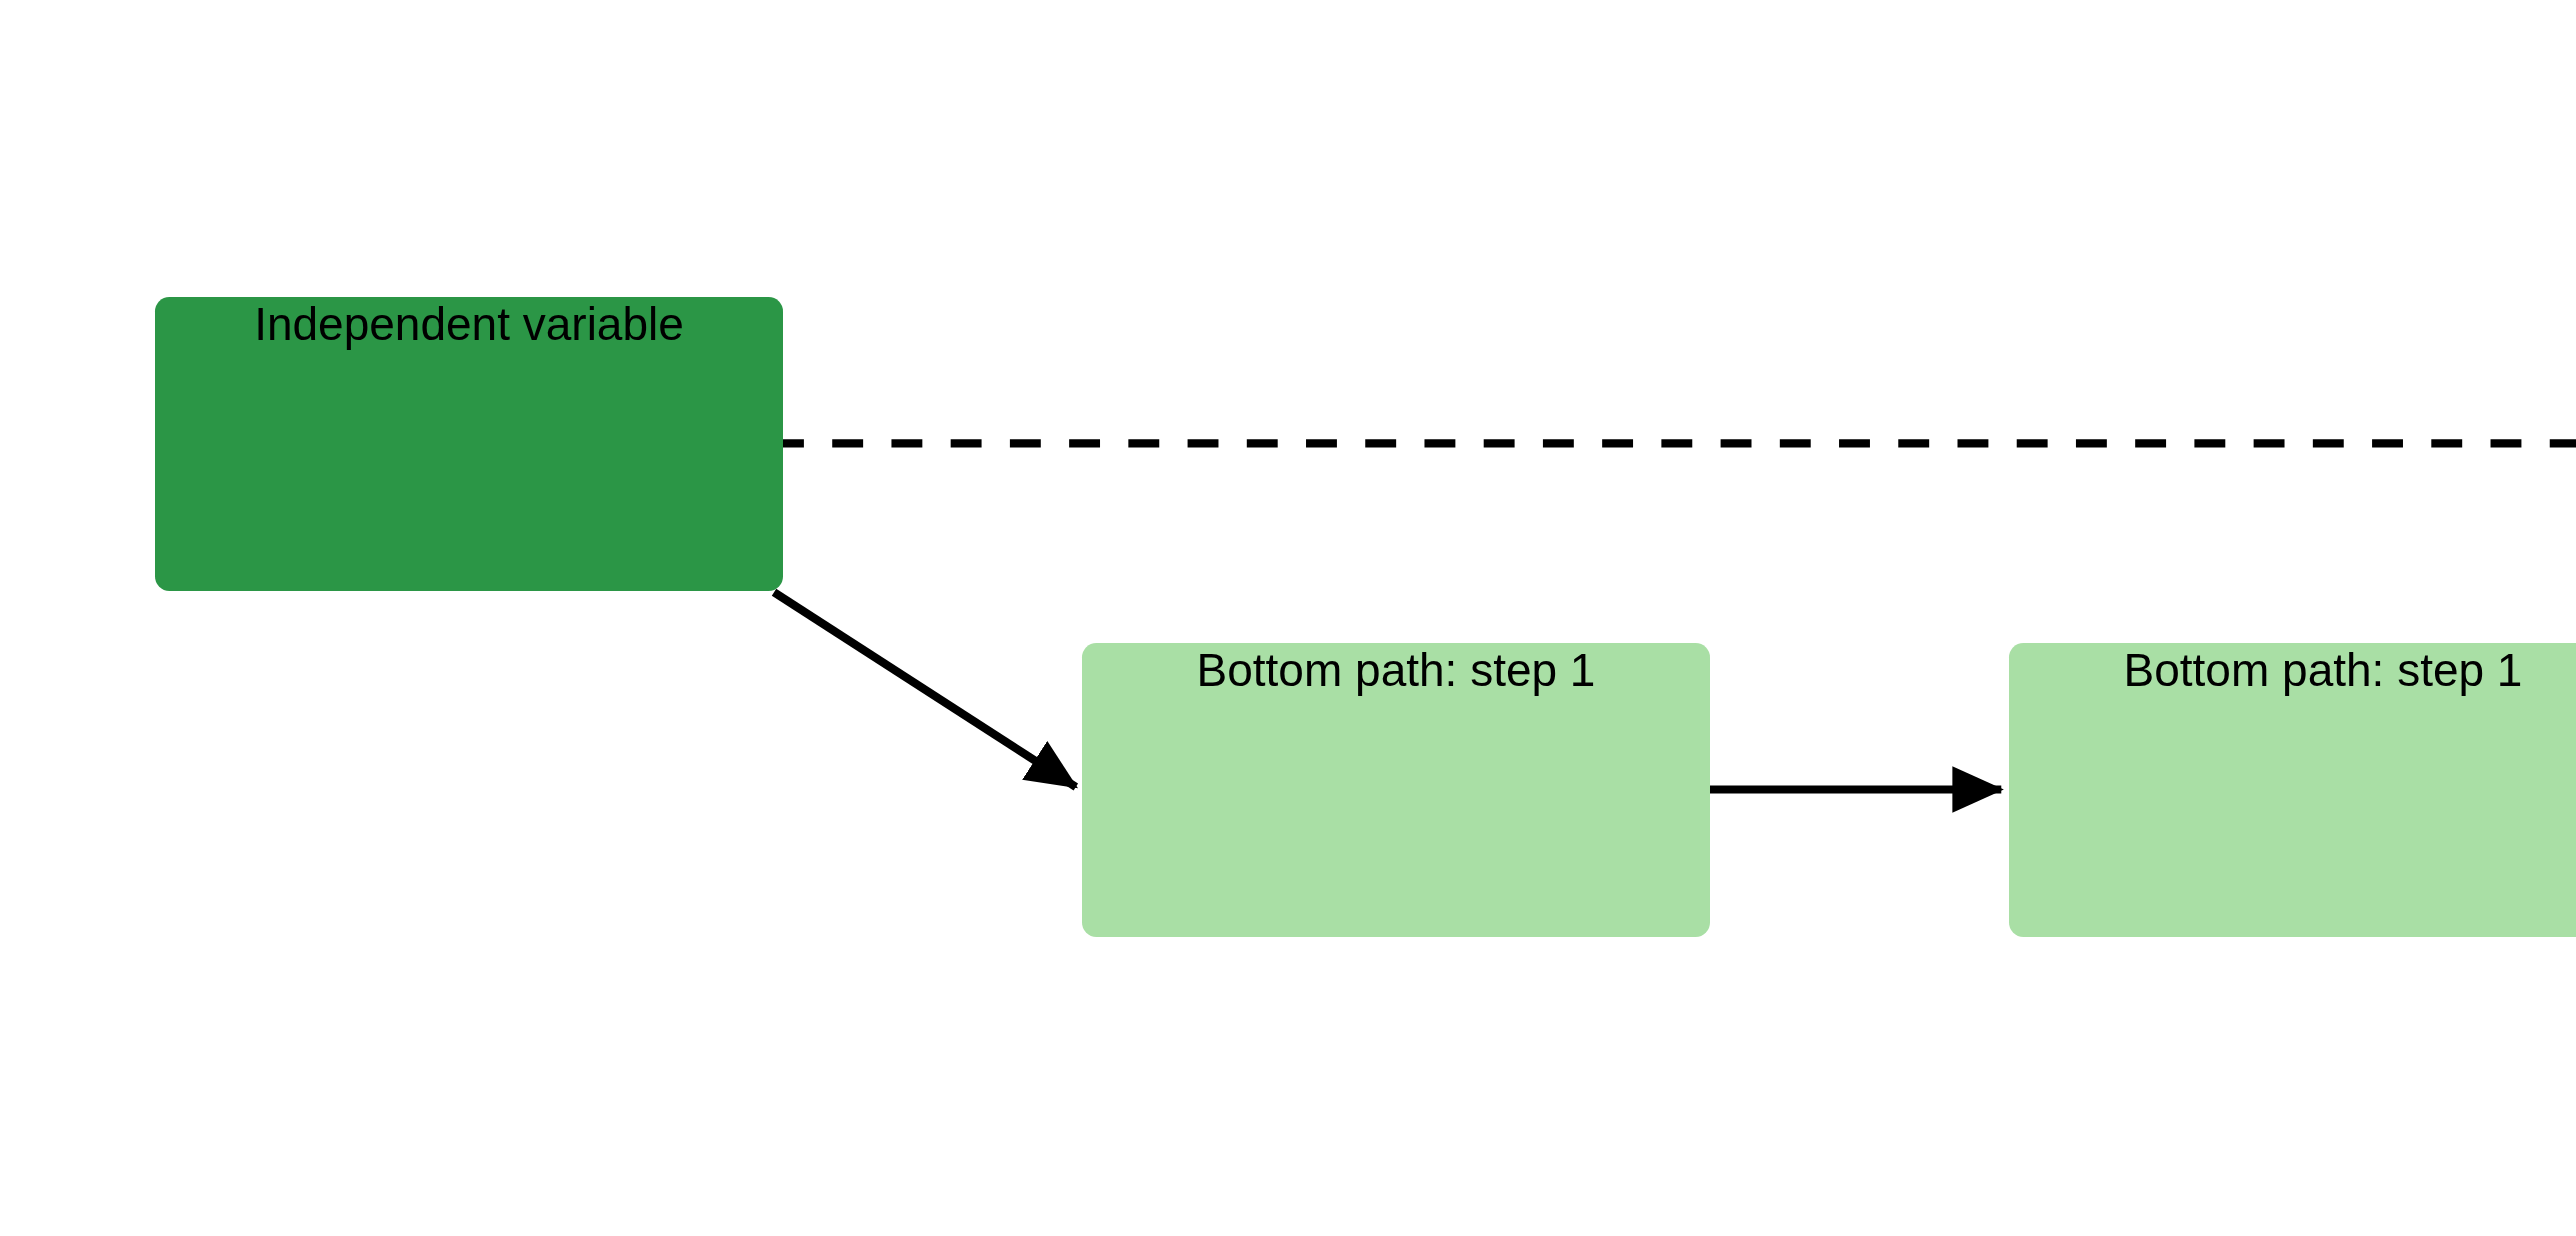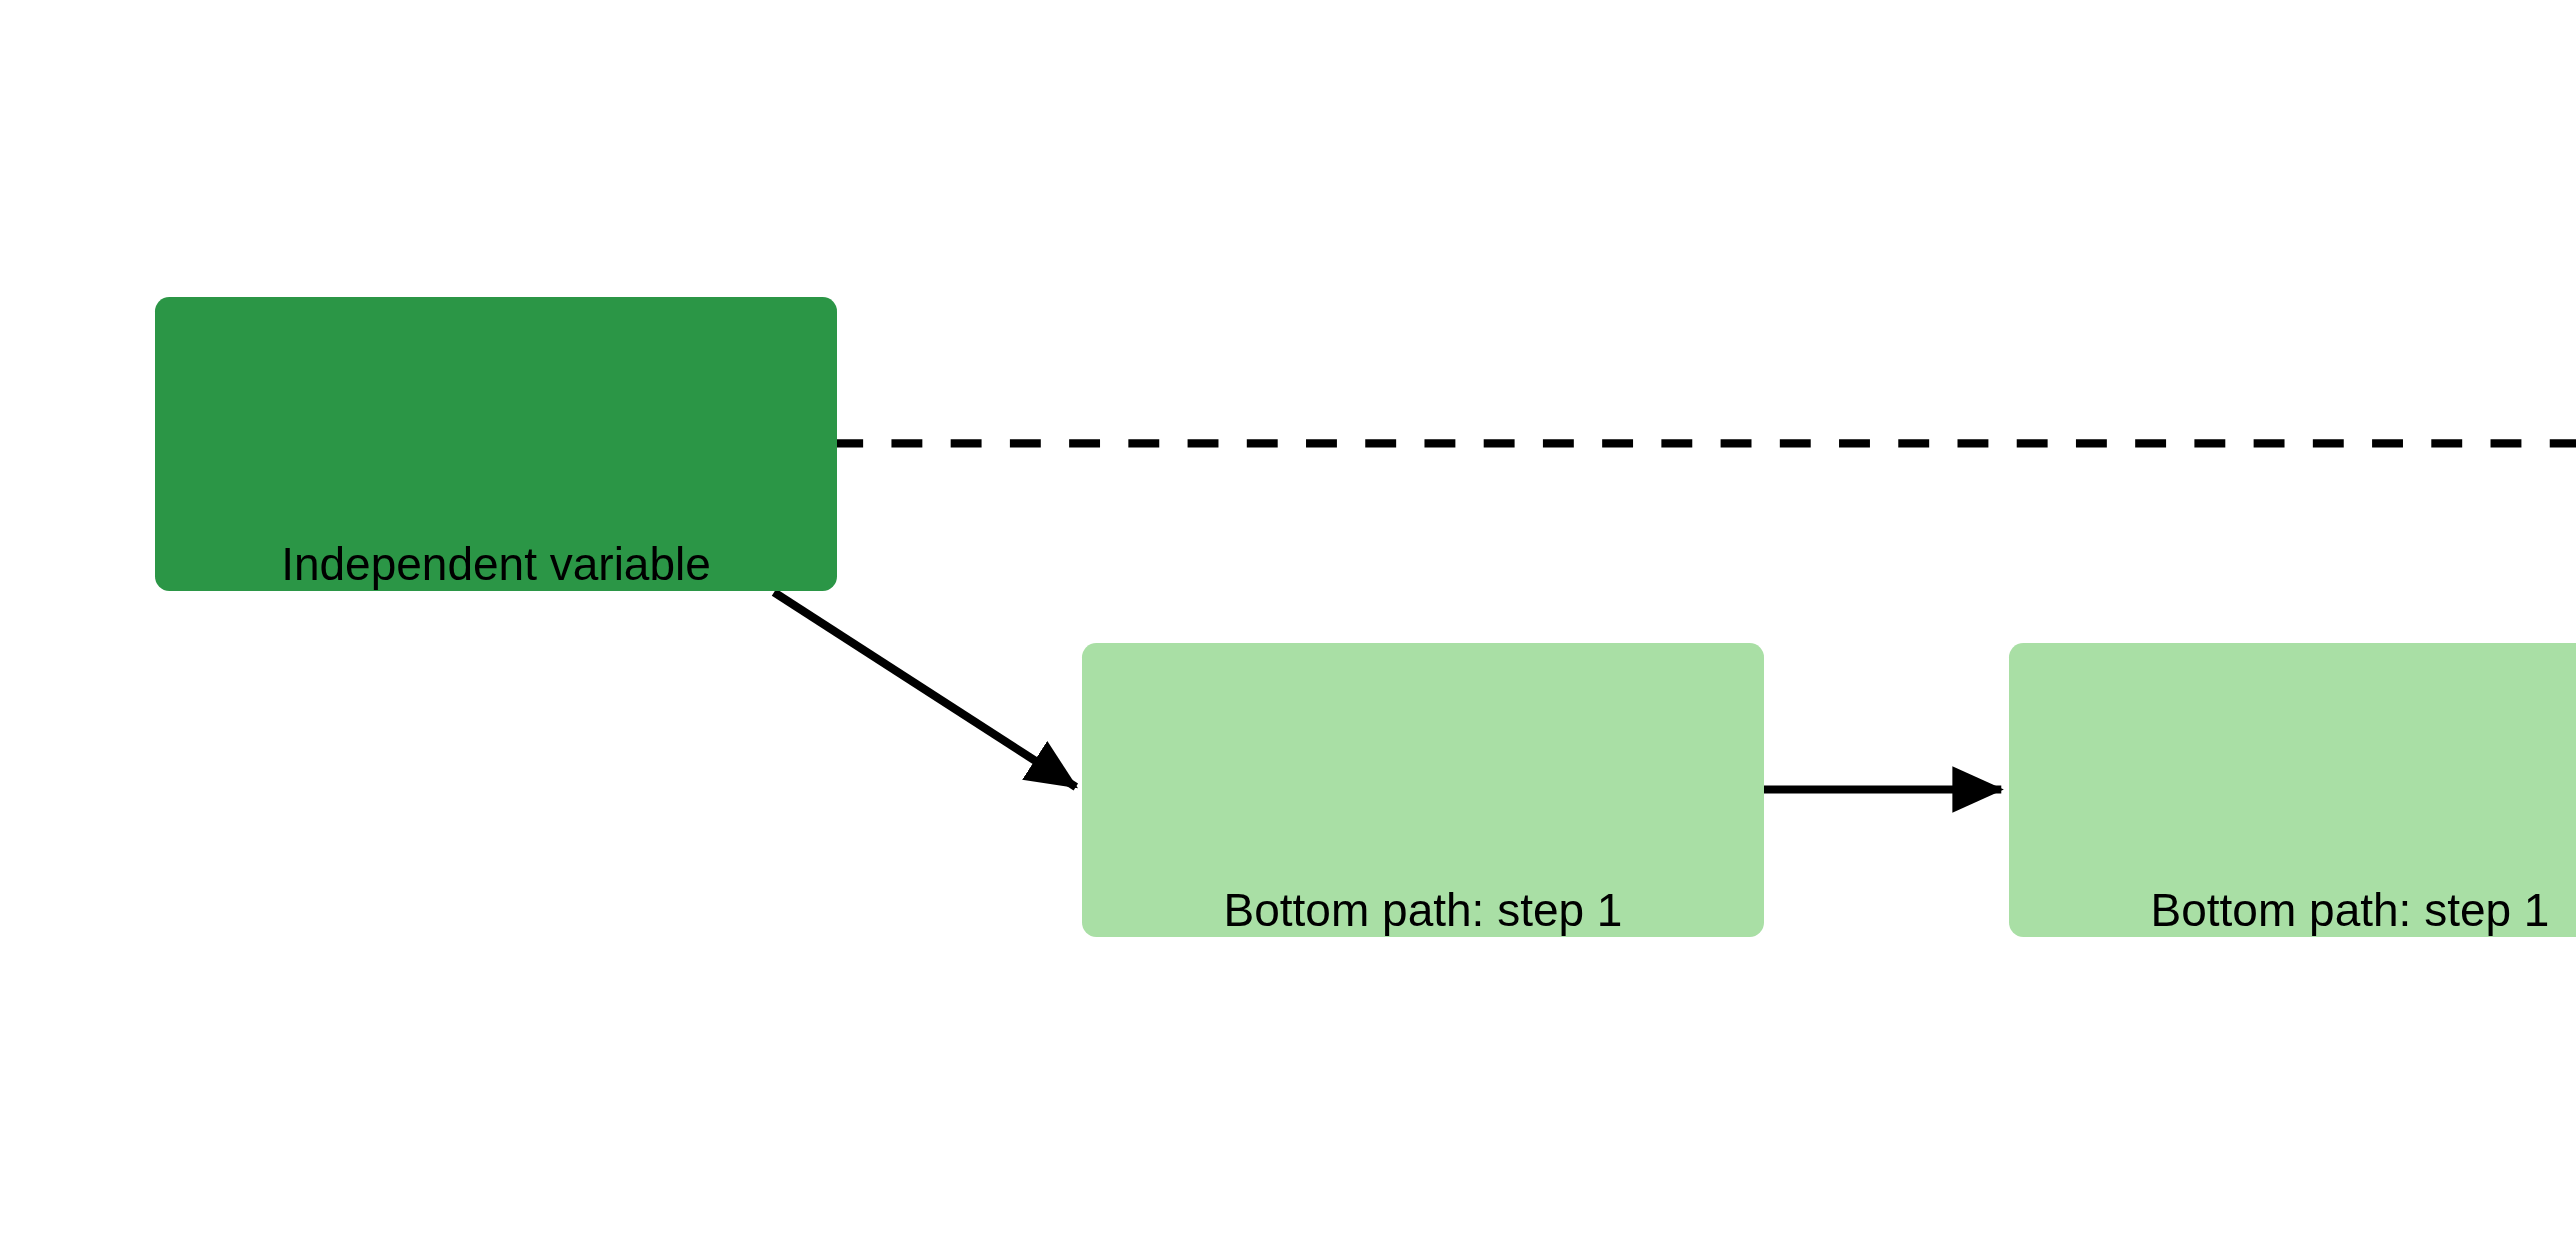--- a/index.html
+++ b/index.html
@@ -18,25 +18,25 @@
   .edges-layer {
     position: absolute;
     left: 0;
     top: 0;
     width: 3709px;
     height: 1236px;
     pointer-events: none;
   }
   .node {
     position: absolute;
-    width: 682px;
+    width: 628px;
     height: 294px;
     border-radius: 14.4px;
     display: flex;
-    align-items: flex-end;
+    align-items: flex-start;
     justify-content: center;
     text-align: center;
     font-size: 46px;
     color: #000000;
     box-sizing: border-box;
   }
   .node-dark  { background: #2b9646; }
   .node-light { background: #a9dfa5; }
   #node-iv    { left: 155px;  top: 297px;  }
   #node-step1 { left: 1082px; top: 643px; }

